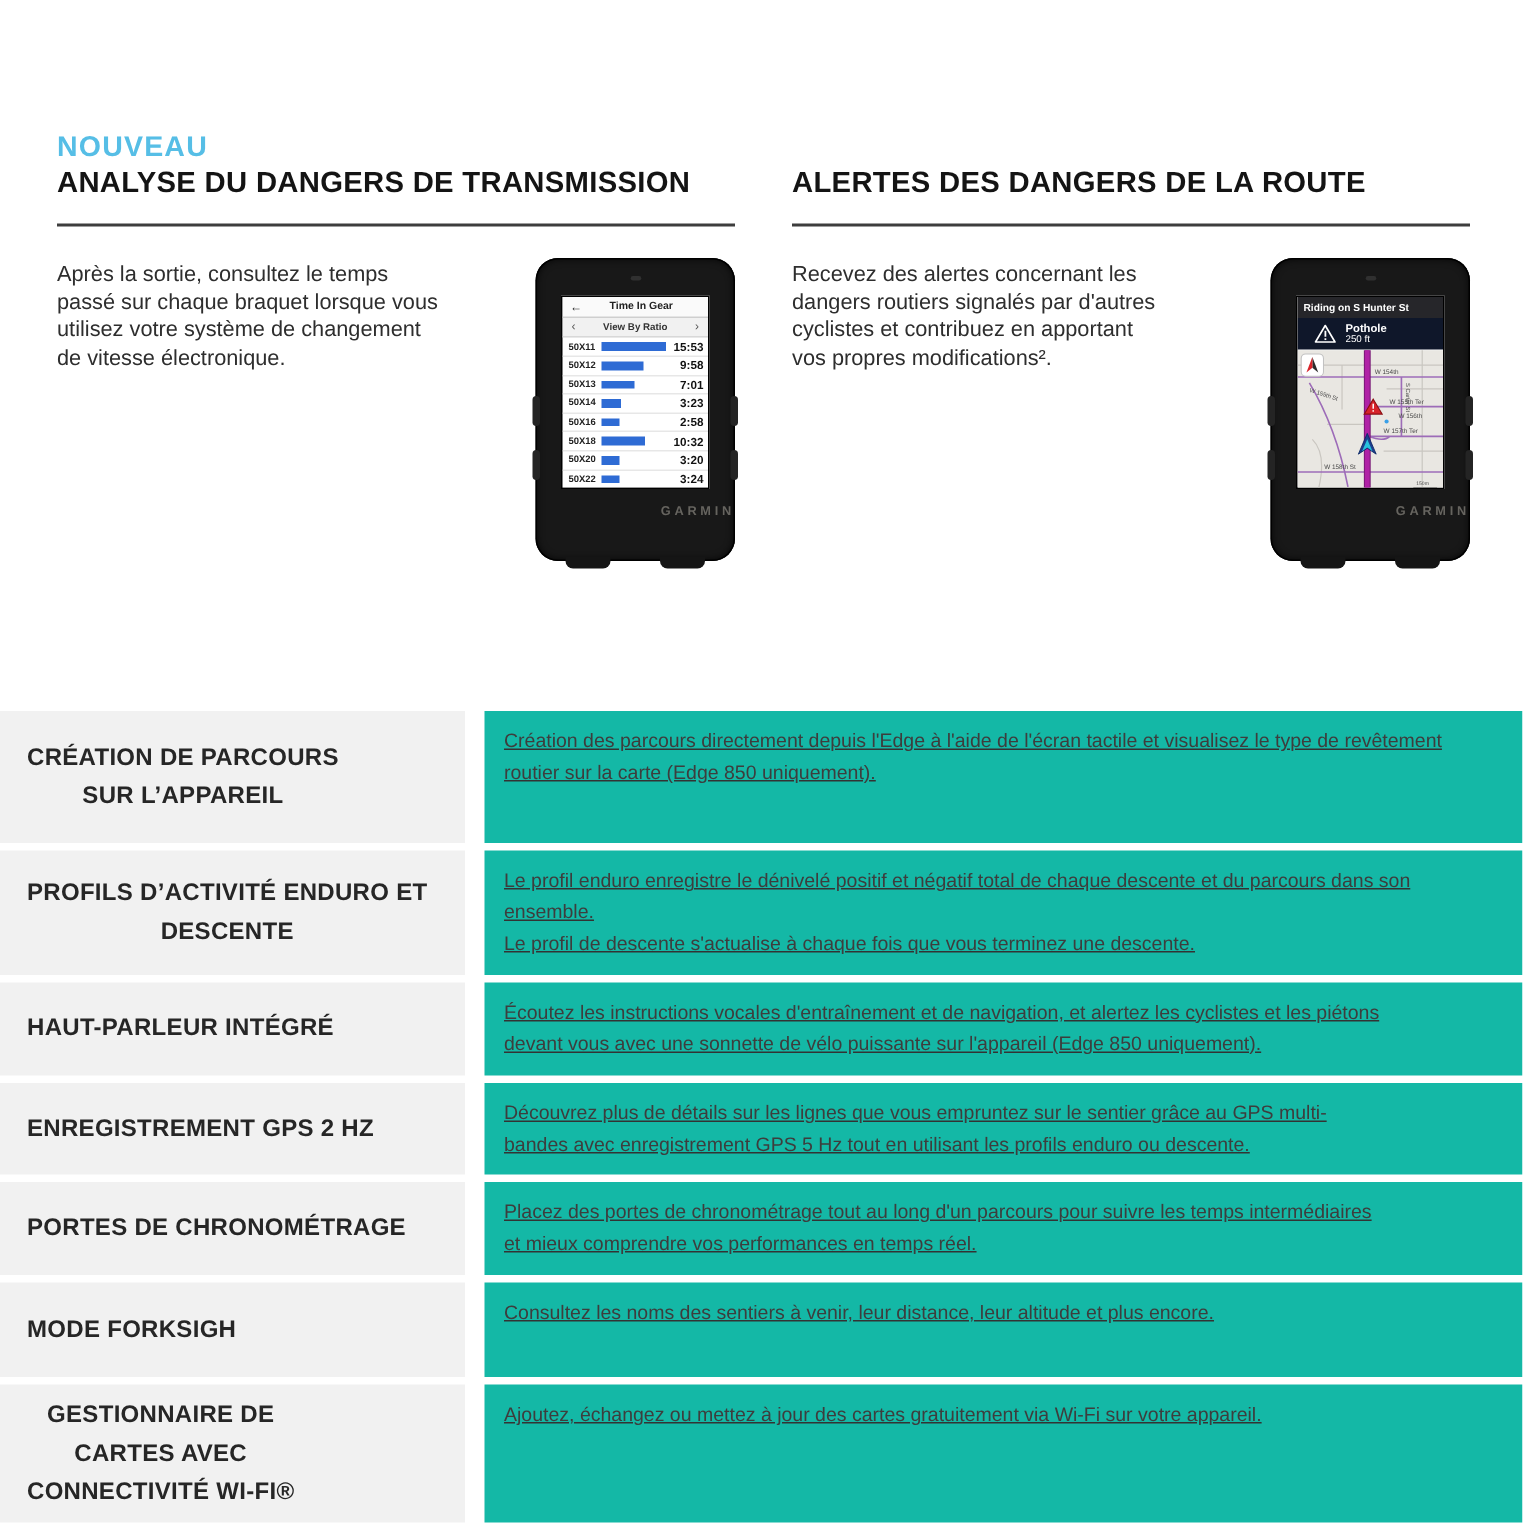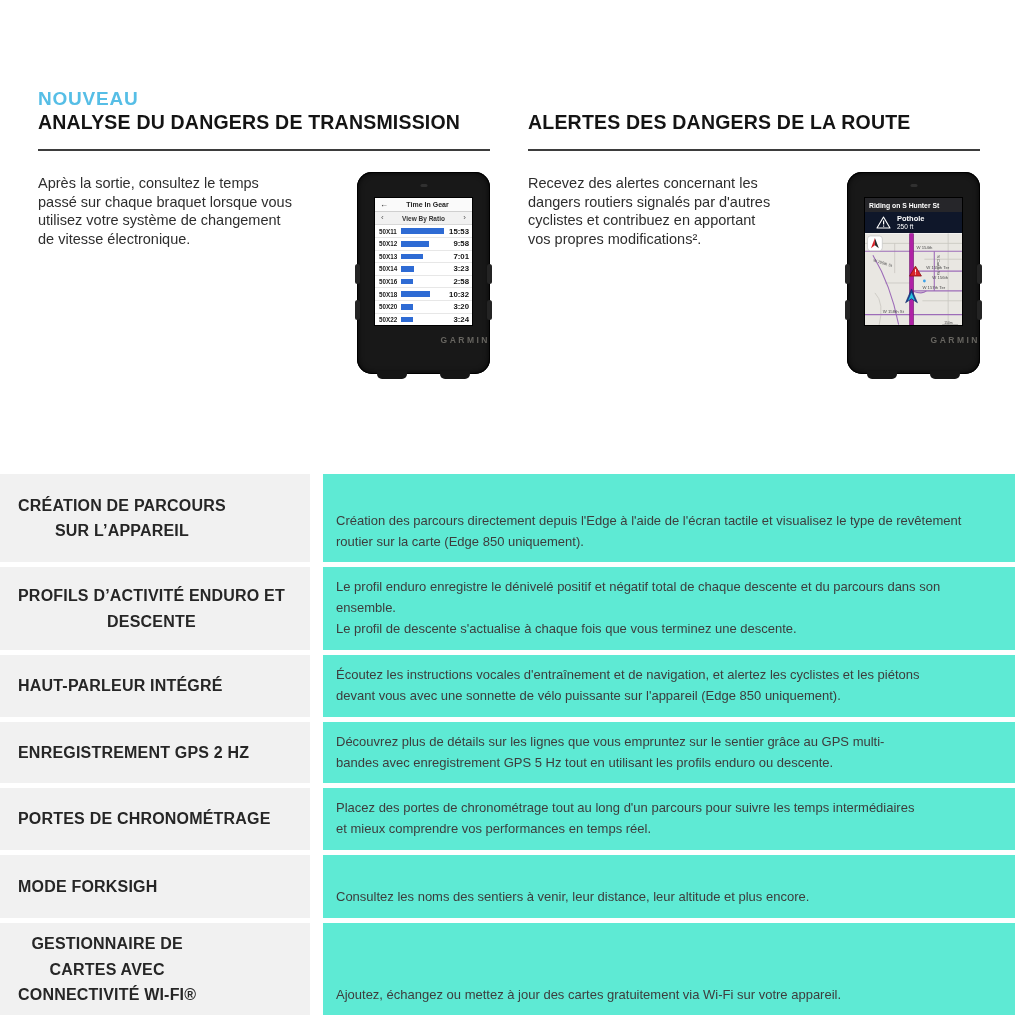--- a/index.html
+++ b/index.html
@@ -79,22 +79,22 @@
   .ms-alert-txt { line-height: 1.15; }
   .ms-alert-title { font-size: 7.5px; font-weight: bold; }
   .ms-alert-dist { font-size: 6.5px; }
   .ms-map { display: block; width: 100%; height: 94px; }
 
   
   .features { margin-top: 100px; }
   .feature-row { display: flex; gap: 13px; margin-bottom: 5px; }
   .name-cell { width: 310px; background: #f1f1f1; display: flex; align-items: center;
     padding: 8px 10px 8px 18px; }
-  .desc-cell { flex: 1; background: #5eead4; display: flex; align-items: flex-end;
-    padding: 10px 26px 10px 13px; }
+  .desc-cell { flex: 1; background: #14b8a6; display: flex; align-items: flex-start;
+    padding: 10px 26px 10px 13px; text-decoration: underline; }
   .feature-name { margin: 0; font-size: 16px; font-weight: bold; color: #262626;
     line-height: 1.6; letter-spacing: 0.2px; white-space: pre-line; text-align: center; }
   .feature-desc { margin: 0; font-size: 13px; color: #3d3d3d; line-height: 1.6;
     white-space: pre-line; }
   .feature-row:nth-of-type(1) { min-height: 88px; }
   .feature-row:nth-of-type(2) { min-height: 67px; }
   .feature-row:nth-of-type(3) { min-height: 62px; }
   .feature-row:nth-of-type(4) { min-height: 61px; }
   .feature-row:nth-of-type(5) { min-height: 58px; }
   .feature-row:nth-of-type(6) { min-height: 63px; }

